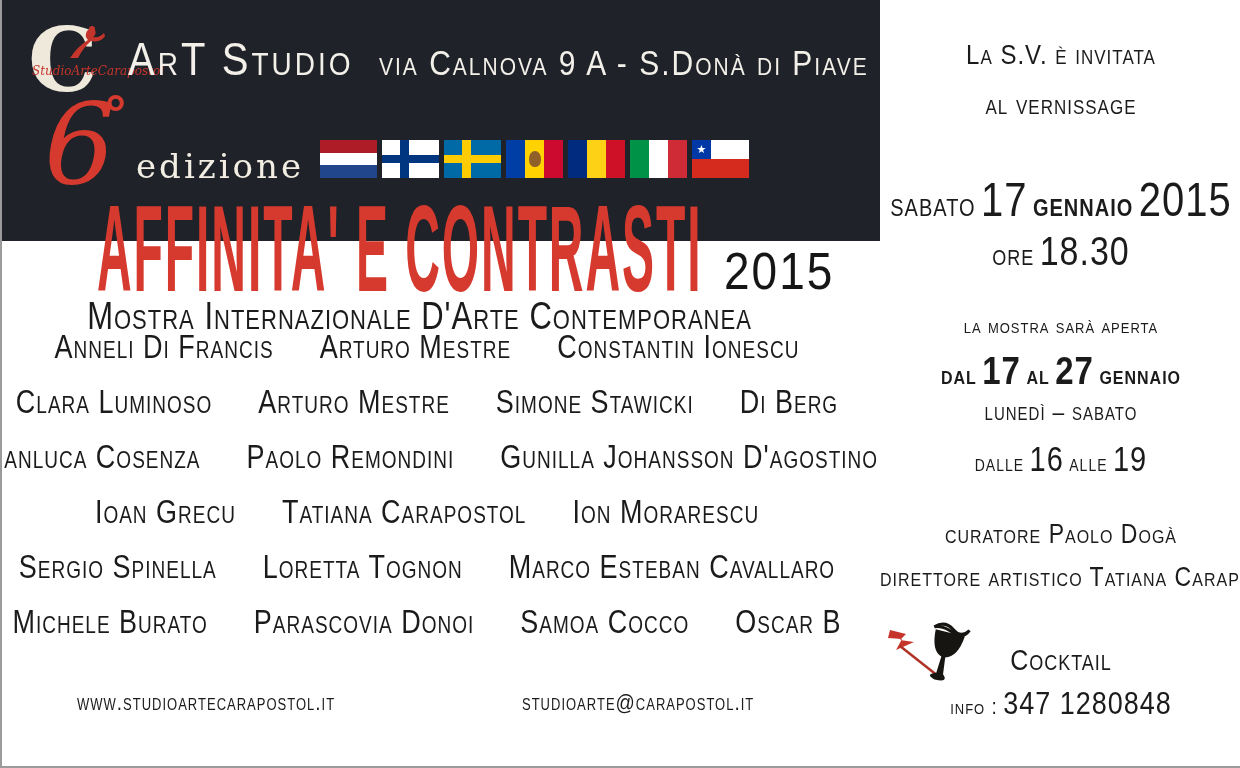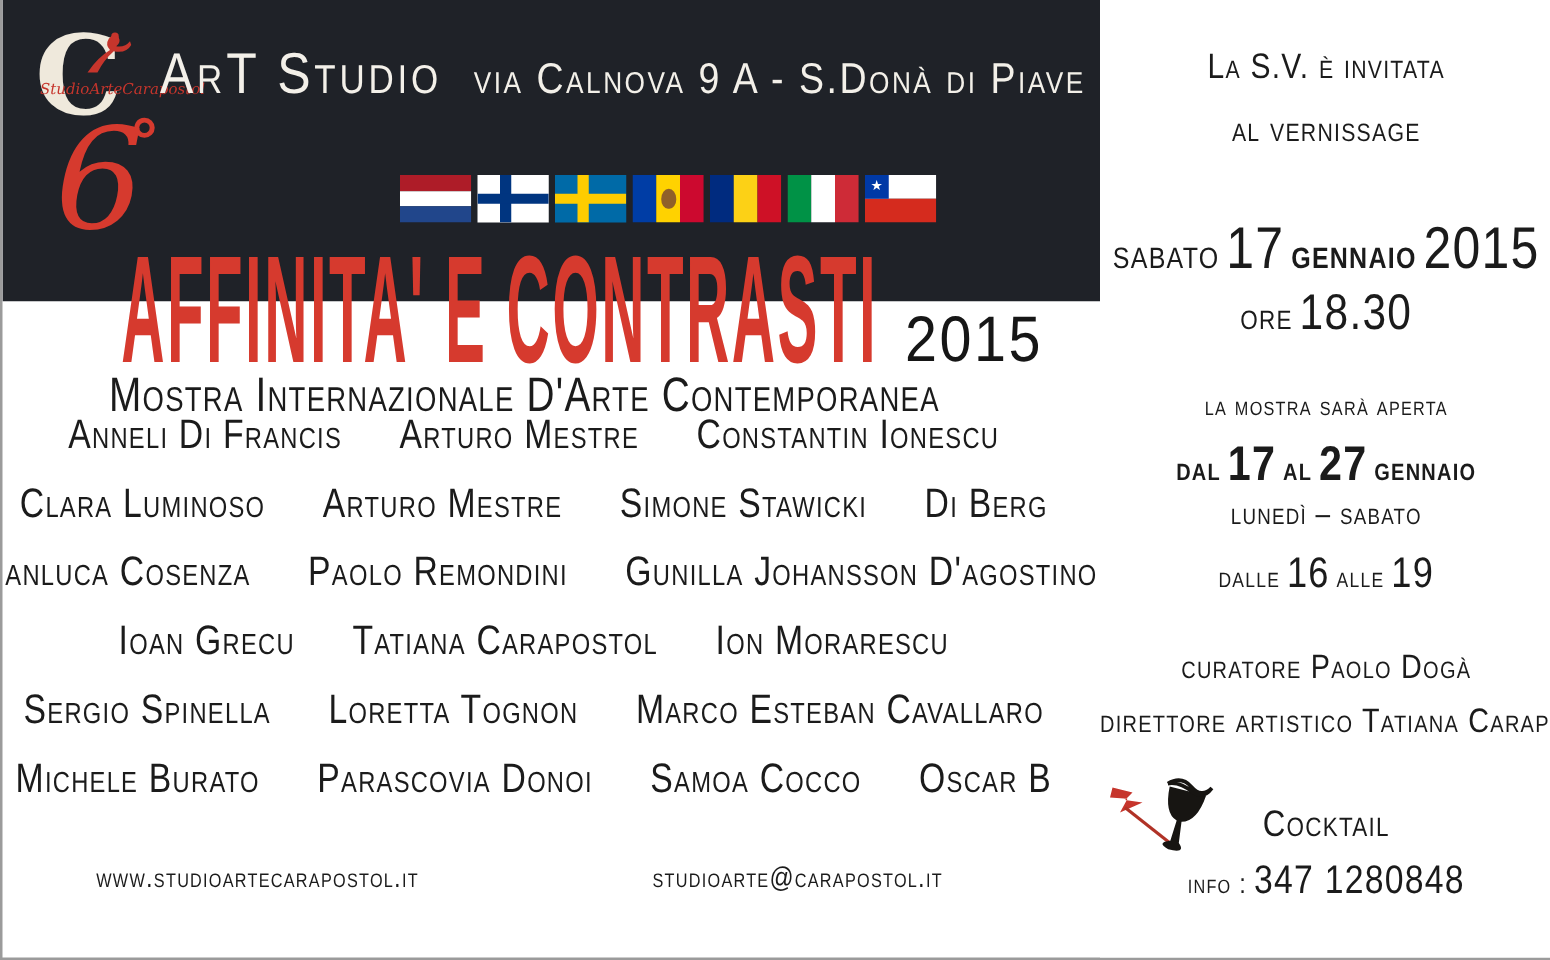--- a/index.html
+++ b/index.html
@@ -72,20 +72,21 @@
   </div>
 
   <div class="header-line sc">
     <span class="studio">ArT Studio</span>
     <span class="address">via Calnova 9 A  -  S.Donà di Piave</span>
     <span class="city">VENEZIA</span>
   </div>
 
   <div class="edition">
     <span class="ed-num">6</span><span class="ed-deg">°</span>
+    <span class="ed-label">edizione</span>
   </div>
 
   <div class="flags" id="flags">
       <div class="flag">
         <div style="height: 33.34%; background: rgb(174, 28, 40);"></div>
         <div style="height: 33.34%; background: rgb(255, 255, 255);"></div>
         <div style="height: 33.34%; background: rgb(33, 70, 139);"></div>
       </div>
       <div class="flag" style="background: rgb(255, 255, 255);">
         <div style="position: absolute; left: 31%; top: 0px; width: 17%; height: 100%; background: rgb(0, 53, 128);"></div>

